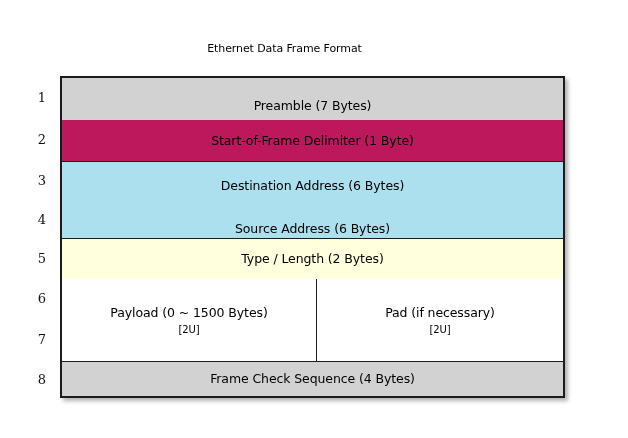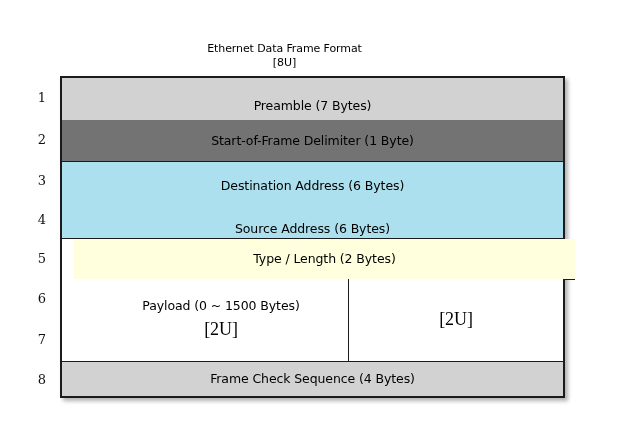--- a/index.html
+++ b/index.html
@@ -78,98 +78,96 @@
   .frame-row.last {
     border-bottom: none;
   }
   .cell-label {
     font-size: 12.5px;
     text-align: center;
     letter-spacing: -0.1px;
     line-height: 1.55;
   }
   .cell-sub {
-    font-size: 18px;
+    font-size: 10px;
     text-align: center;
     display: block;
-    font-family: Liberation Serif, serif;
   }
 
   
   .split-row {
     display: flex;
     align-items: stretch;
-    padding-left: 32px;
   }
   .split-cell {
     display: flex;
     align-items: center;
     justify-content: center;
     box-sizing: border-box;
   }
   .split-cell.left {
     width: 255px;
     border-right: 1.5px solid #1b1b1b;
   }
   .split-cell.right {
     flex: 1;
   }
 </style>
 </head>
 <body>
 
 <div id="title-block">
   <span class="title-main">Ethernet Data Frame Format</span>
-  <span class="title-sub">[8U]</span>
 </div>
 
 <div id="row-numbers">
   <span class="rownum" style="top:14px">1</span>
   <span class="rownum" style="top:56px">2</span>
   <span class="rownum" style="top:97px">3</span>
   <span class="rownum" style="top:136px">4</span>
   <span class="rownum" style="top:175px">5</span>
   <span class="rownum" style="top:215px">6</span>
   <span class="rownum" style="top:256px">7</span>
   <span class="rownum" style="top:296px">8</span>
 </div>
 
 <div id="frame-table">
 
   <div class="frame-row" style="top:0px; height:56px; background:#d2d2d2;">
     <span class="cell-label">Preamble (7 Bytes)</span>
   </div>
 
-  <div class="frame-row" style="top:42px; height:42px; background:#737373;">
+  <div class="frame-row" style="top:42px; height:42px; background:#be185d;">
     <span class="cell-label">Start-of-Frame Delimiter (1 Byte)</span>
   </div>
 
   <div class="frame-row" style="top:84px; height:48px; background:#ade0ee;">
     <span class="cell-label">Destination Address (6 Bytes)</span>
   </div>
 
   <div class="frame-row" style="top:123px; height:38px; background:#ade0ee;align-items:flex-end;">
     <span class="cell-label">Source Address (6 Bytes)</span>
   </div>
 
-  <div class="frame-row" style="top:161px; height:41px; background:#ffffdd;margin-left:12px;">
+  <div class="frame-row" style="top:161px; height:41px; background:#ffffdd;">
     <span class="cell-label">Type / Length (2 Bytes)</span>
   </div>
 
   <div class="frame-row split-row" style="top:201px; height:83px; background:#ffffff;">
 
     <div class="split-cell left">
       <div class="cell-label">
         <span>Payload (0 ~ 1500 Bytes)</span>
         <span class="cell-sub">[2U]</span>
       </div>
     </div>
 
     <div class="split-cell right">
       <div class="cell-label">
+        <span>Pad (if necessary)</span>
         <span class="cell-sub">[2U]</span>
       </div>
     </div>
   </div>
 
   <div class="frame-row last" style="top:284px; height:34px; background:#d2d2d2;">
     <span class="cell-label">Frame Check Sequence (4 Bytes)</span>
   </div>
 
 </div>

